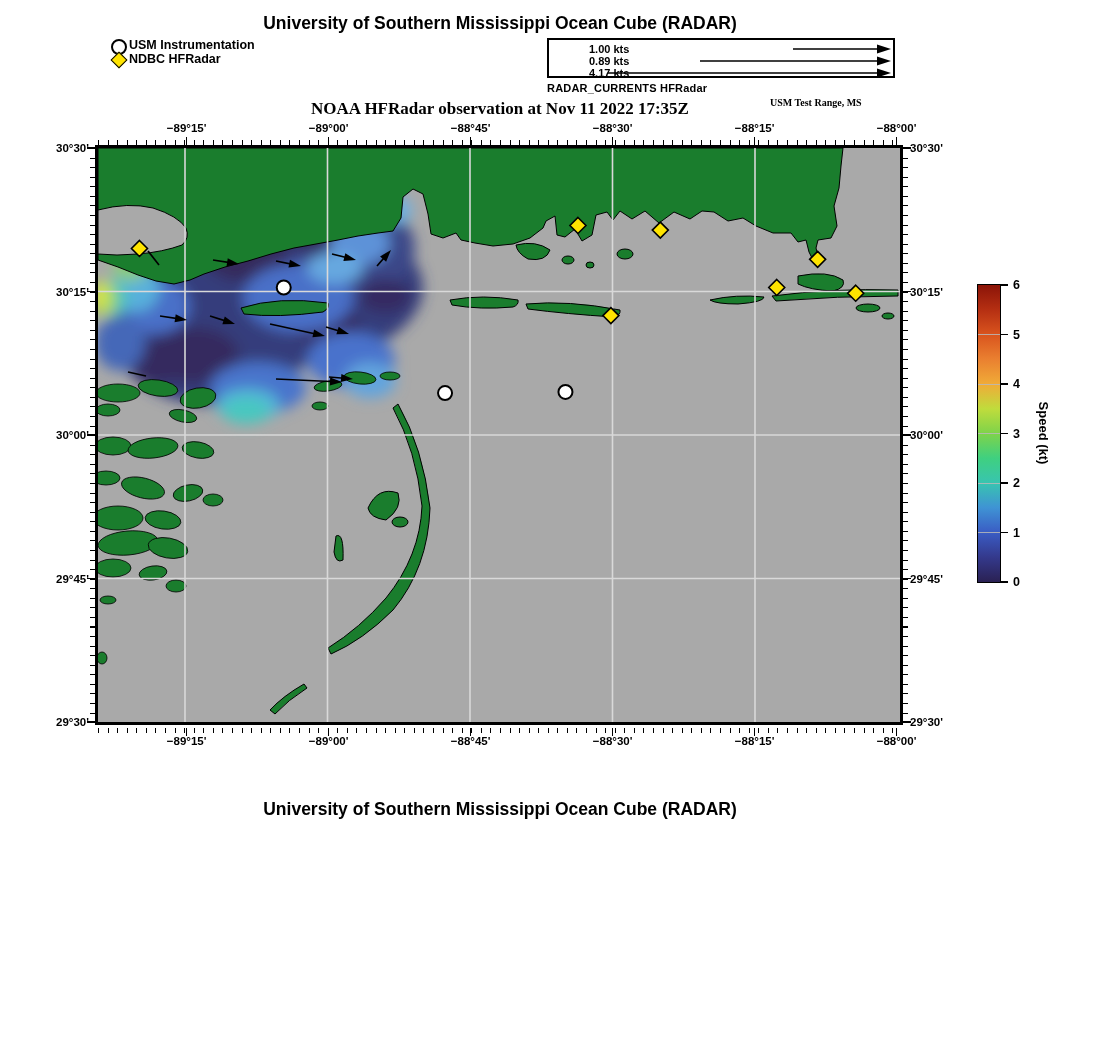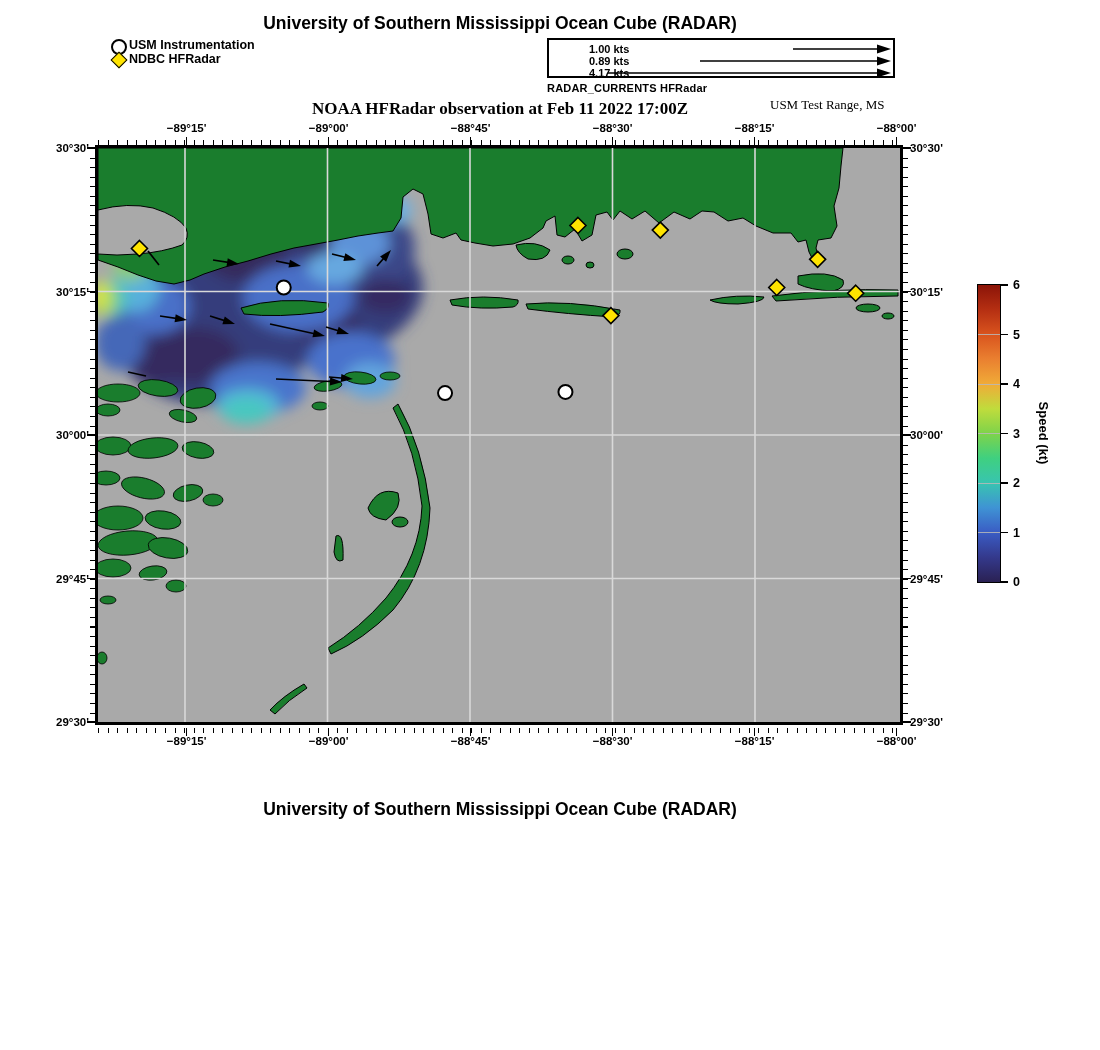--- a/index.html
+++ b/index.html
@@ -2,21 +2,21 @@
 <html><head>
 <meta charset="utf-8">
 <style>
   html,body{margin:0;padding:0;background:#ffffff;}
   #canvas{position:relative;width:1100px;height:1050px;background:#ffffff;
           font-family:"Liberation Sans",sans-serif;color:#000;overflow:hidden;}
   .abs{position:absolute;}
   .title{width:1000px;text-align:center;font-size:17.5px;font-weight:bold;}
   .subtitle{width:1000px;text-align:center;font-family:"Liberation Serif",serif;
             font-size:17px;font-weight:bold;}
-  .range-label{font-family:"Liberation Serif",serif;font-size:13px;font-weight:normal;}
+  .range-label{font-family:"Liberation Serif",serif;font-size:10px;font-weight:bold;}
   .legend-text{font-size:12.5px;font-weight:bold;}
   .legend-circle{width:12px;height:12px;border:2px solid #000;border-radius:50%;background:#fff;}
   .legend-diamond{width:10px;height:10px;border:1.6px solid #000;background:#ffe400;transform:rotate(45deg);}
   .scalebox{width:344px;height:36px;border:2px solid #000;background:#fff;}
   .scale-row-label{position:absolute;left:19px;font-size:11px;font-weight:bold;line-height:12px;margin-left:21px;}
   .scale-caption{font-size:11px;font-weight:bold;letter-spacing:.2px;}
   .map-border{width:802px;height:574px;border:3px solid #000;background:#a9a9a9;}
   .tickx{width:802px;height:5px;background:repeating-linear-gradient(to right,#000 0 1px,transparent 1px 9.57px);}
   .ticky{width:5px;height:574px;background:repeating-linear-gradient(to bottom,#000 0 1px,transparent 1px 9.57px);}
   .majx{width:1.6px;height:8px;background:#000;position:absolute;}
@@ -52,21 +52,21 @@
         <line x1="244" y1="9" x2="330" y2="9" stroke="#000" stroke-width="1.6"></line>
         <path d="M342 9L328 4.5L328 13.5Z" fill="#000"></path>
         <line x1="151" y1="21" x2="330" y2="21" stroke="#000" stroke-width="1.6"></line>
         <path d="M342 21L328 16.5L328 25.5Z" fill="#000"></path>
         <line x1="59" y1="33" x2="330" y2="33" stroke="#000" stroke-width="1.6"></line>
         <path d="M342 33L328 28.5L328 37.5Z" fill="#000"></path>
       </svg>
   </div>
   <div class="abs scale-caption" style="left:547px;top:82px;">RADAR_CURRENTS HFRadar</div>
 
-  <div class="abs subtitle" style="left:0;top:99px;">NOAA HFRadar observation at Feb 11 2022 17:00Z</div>
+  <div class="abs subtitle" style="left:0;top:99px;">NOAA HFRadar observation at Nov 11 2022 17:35Z</div>
   <div class="abs range-label" style="left:770px;top:97px;">USM Test Range, MS</div>
 
   <div class="abs map-border" style="left:95px;top:145px;"></div>
   <div class="abs tickx" style="left:98px;top:140px;"></div>
   <div class="abs tickx" style="left:98px;top:728px;"></div>
   <div class="abs ticky" style="left:90px;top:148px;"></div>
   <div class="abs ticky" style="left:903px;top:148px;"></div>
   <div id="axis-extras">
       <div class="majx" style="left:185.80623229462054px;top:137px;"></div>
       <div class="majx" style="left:185.80623229462054px;top:728px;"></div>

